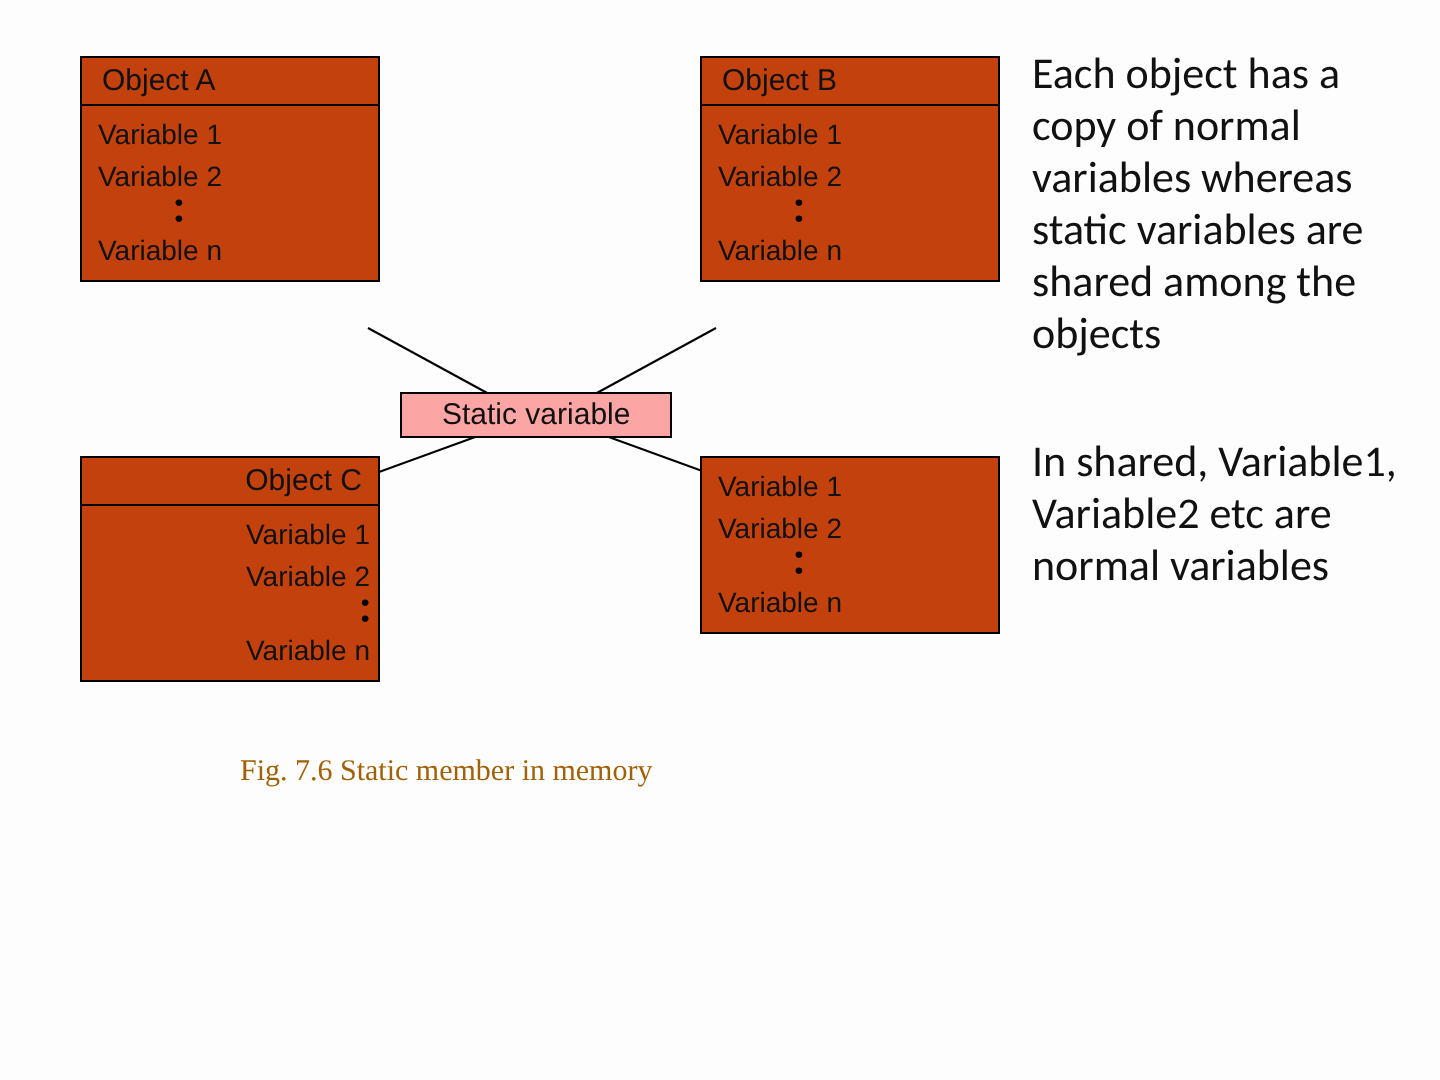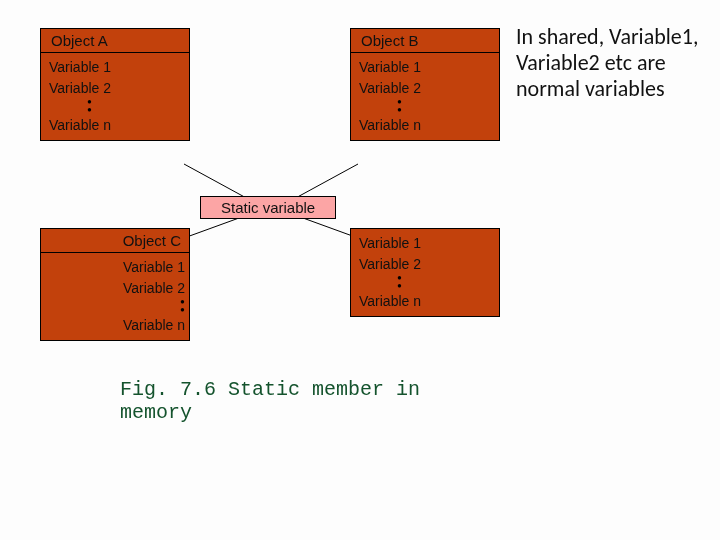--- a/index.html
+++ b/index.html
@@ -57,23 +57,23 @@
     position: absolute;
     border: 1px solid #000;
     background: #fca5a5;
     padding: 2px 20px;
     font-family: Arial, Helvetica, sans-serif;
     font-size: 15px;
     color: #111;
   }
   .caption {
     position: absolute;
-    font-family: Liberation Mono, monospace;
-    font-size: 20px;
-    color: #14532d;
+    font-family: Liberation Serif, serif;
+    font-size: 15px;
+    color: #a16207;
   }
   .text-col {
     position: absolute;
     left: 516px;
     top: 24px;
     width: 190px;
   }
   .para {
     font-family: Calibri, Arial, sans-serif;
     font-size: 22px;
@@ -145,14 +145,15 @@
         </div>
       <div class="var">Variable n</div>
     </div>
   </div>
 
   <div class="caption" style="left:80px; top:350px;">Fig. 7.6 Static member in memory</div>
 
 </div>
 
 <div class="text-col">
+  <p class="para">Each object has a copy of normal variables whereas static variables are shared among the objects</p>
   <p class="para">In shared, Variable1, Variable2 etc are normal variables</p>
 </div>
 
 </body></html>

